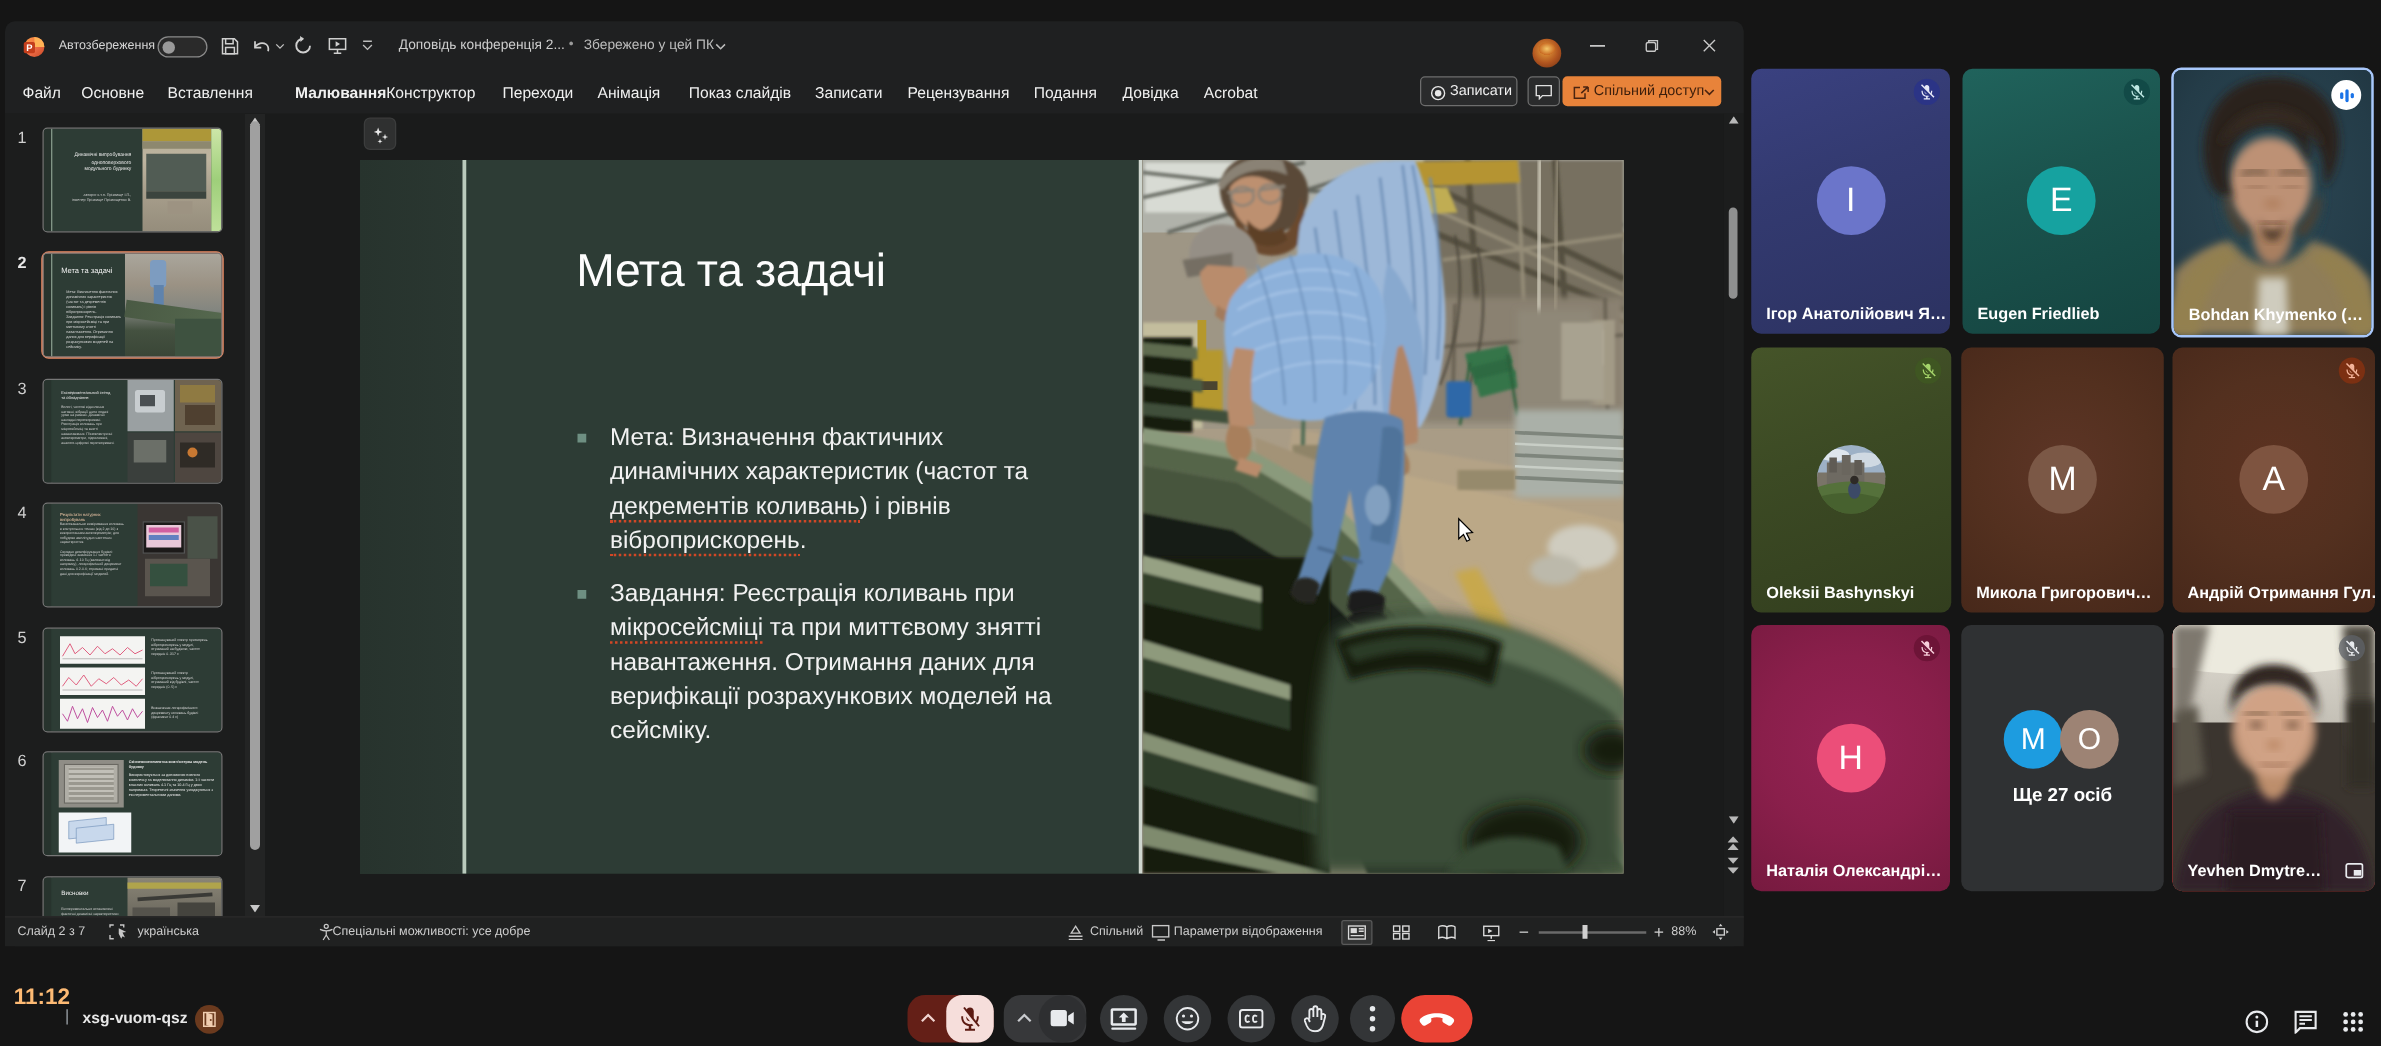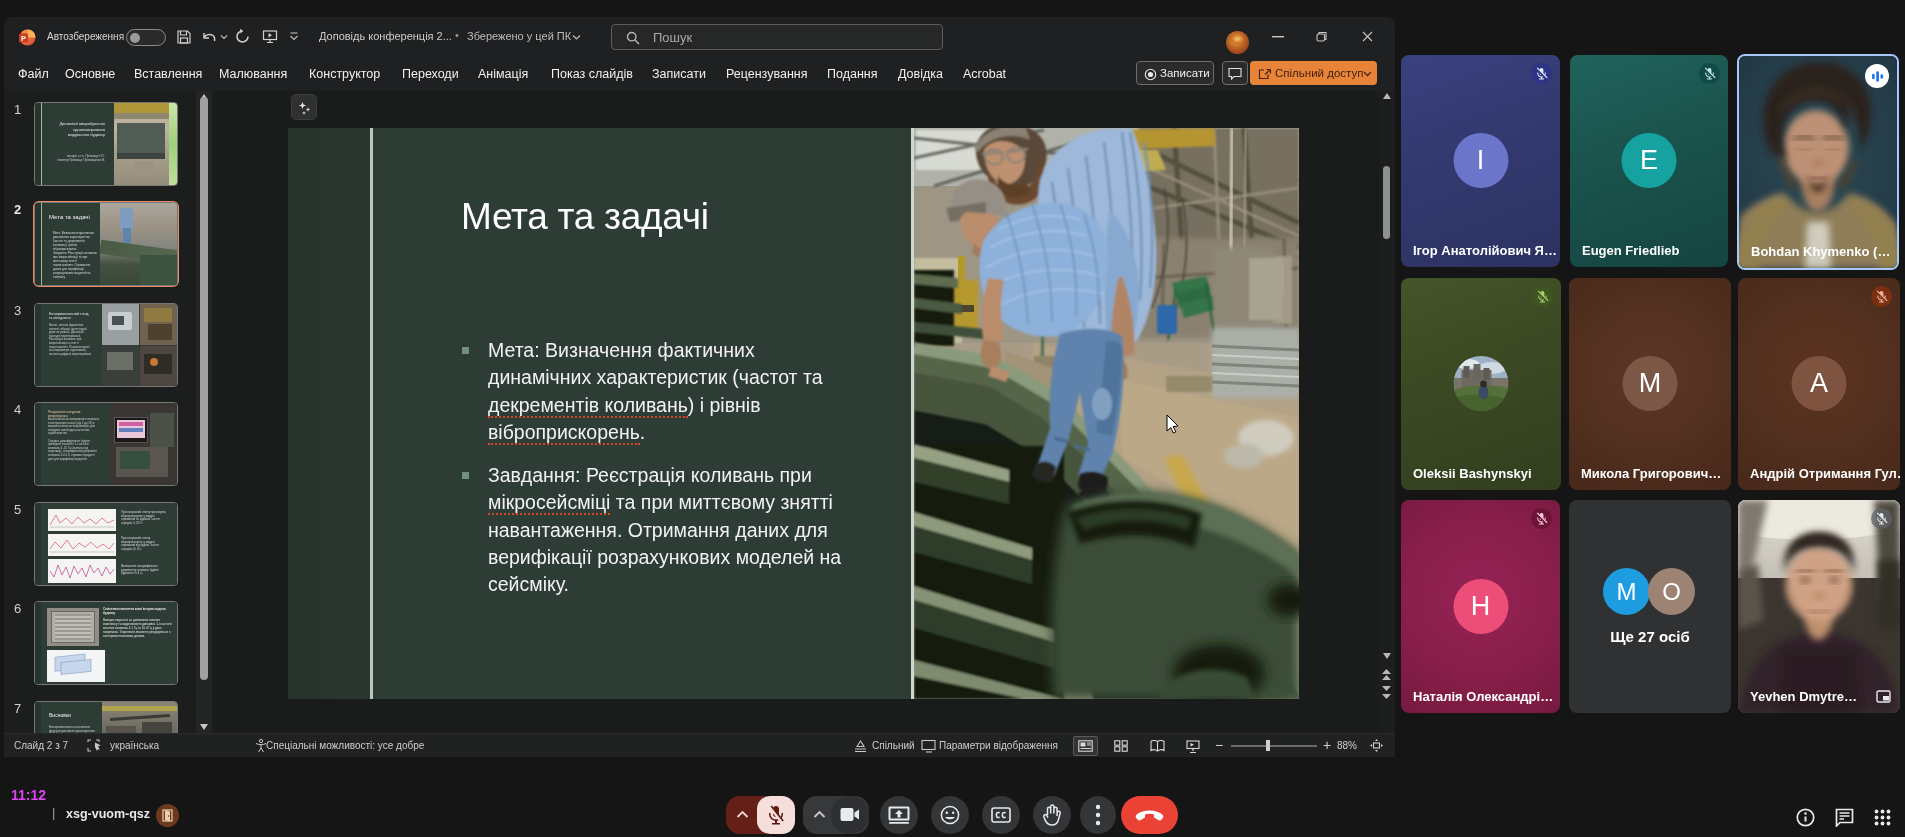--- a/index.html
+++ b/index.html
@@ -74,27 +74,20 @@
       <path d="M1.5 1 h7"></path>
         <path d="M1.5 4 L5 7.5 L8.5 4"></path>
     </svg>
     <span class="abs" style="left:315px;top:13px;font-size:11px;color:#cdcdcd;">Доповідь конференція 2...</span>
     <span class="abs" style="left:451px;top:12px;font-size:11px;color:#9a9a9a;">•</span>
     <span class="abs" style="left:463px;top:13px;font-size:11px;color:#bdbdbd;">Збережено у цей ПК</span>
     <svg class="abs" style="left:568px;top:17px;" width="9" height="7" viewBox="0 0 9 7" fill="none" stroke="#bdbdbd" stroke-width="1.2">
         <path d="M1 1.5 L4.5 5 L8 1.5"></path>
       </svg>
 
-    <div class="abs" style="left:607px;top:7px;width:332px;height:26px;background:#262727;border:1px solid #5c5c5c;border-radius:4px;">
-      <svg class="abs" style="left:14px;top:6px;" width="14" height="14" viewBox="0 0 14 14" fill="none" stroke="#b5b5b5" stroke-width="1.4">
-        <circle cx="5.7" cy="5.7" r="4.2"></circle>
-          <path d="M9 9 L13 13"></path>
-      </svg>
-      <span class="abs" style="left:41px;top:5px;font-size:13px;color:#a8a8a8;">Пошук</span>
-    </div>
 
     <div class="abs" style="left:1222px;top:14px;width:23px;height:23px;border-radius:50%;background:radial-gradient(circle at 45% 40%, #e8a13c, #b0541f 55%, #6b2f14);overflow:hidden;">
       <div class="abs" style="left:5px;top:3px;width:13px;height:10px;background:radial-gradient(ellipse at center,#f4c86a, #c96a22 70%, transparent 72%);"></div>
     </div>
 
     <svg class="abs" style="left:1268px;top:19px;" width="12" height="2" viewBox="0 0 12 2">
         <rect width="12" height="1.4" fill="#c8c8c8"></rect>
       </svg>
     <svg class="abs" style="left:1312px;top:14px;" width="11" height="11" viewBox="0 0 11 11" fill="none" stroke="#c8c8c8" stroke-width="1.1">
       <path d="M3 3 V1.5 H10 V8.5 H8.5"></path>
@@ -102,21 +95,21 @@
     </svg>
     <svg class="abs" style="left:1358px;top:14px;" width="11" height="11" viewBox="0 0 11 11" stroke="#c8c8c8" stroke-width="1.1">
         <path d="M1 1 L10 10 M10 1 L1 10"></path>
       </svg>
   </div>
 
   <div class="abs" style="left:0;top:40px;width:100%;height:34px;font-size:12.5px;color:#f0f0f0;">
     <span class="abs" style="left:14px;top:10px;">Файл</span>
     <span class="abs" style="left:61px;top:10px;">Основне</span>
     <span class="abs" style="left:130px;top:10px;">Вставлення</span>
-    <span class="abs" style="left:215px;top:10px;">Малювання</span>
+    <span class="abs" style="left:232px;top:10px;font-weight:bold;">Малювання</span>
     <span class="abs" style="left:305px;top:10px;">Конструктор</span>
     <span class="abs" style="left:398px;top:10px;">Переходи</span>
     <span class="abs" style="left:474px;top:10px;">Анімація</span>
     <span class="abs" style="left:547px;top:10px;">Показ слайдів</span>
     <span class="abs" style="left:648px;top:10px;">Записати</span>
     <span class="abs" style="left:722px;top:10px;">Рецензування</span>
     <span class="abs" style="left:823px;top:10px;">Подання</span>
     <span class="abs" style="left:894px;top:10px;">Довідка</span>
     <span class="abs" style="left:959px;top:10px;">Acrobat</span>
 
@@ -826,21 +819,21 @@
     <div class="tname">Yevhen Dmytre…</div>
     <svg class="abs" style="right:9px;bottom:10px;" width="15" height="13" viewBox="0 0 15 13" fill="none" stroke="#e8eaed" stroke-width="1.4">
         <rect x="1" y="1" width="13" height="11" rx="1.5"></rect>
         <rect x="7" y="6" width="6" height="4.5" fill="#e8eaed" stroke="none"></rect>
       </svg>
   </div>
 </div>
 
 <div id="meetbar">
 
-  <span class="abs" style="left:11px;top:787px;font-size:14px;font-weight:bold;color:#d946ef;">11:12</span>
+  <span class="abs" style="left:11px;top:787px;font-size:18px;font-weight:bold;color:#fdba74;">11:12</span>
   <span class="abs" style="left:52px;top:805px;font-size:13px;color:#9aa0a6;">|</span>
   <span class="abs" style="left:66px;top:807px;font-size:12.5px;font-weight:bold;color:#e8e8e8;">xsg-vuom-qsz</span>
   <div class="abs" style="left:156px;top:804px;width:23px;height:23px;border-radius:50%;background:#6b3a1e;">
     <svg style="margin:5px 6px;" width="11" height="13" viewBox="0 0 11 13" fill="none" stroke="#f0cdb0" stroke-width="1.2">
       <rect x="1" y="1" width="9" height="11"></rect>
       <path d="M3 1 L8 2.5 V12.5 L3 11 Z" fill="#f0cdb0" stroke="none"></path>
       <circle cx="6.6" cy="7" r="0.8" fill="#6b3a1e" stroke="none"></circle>
     </svg>
   </div>
 

